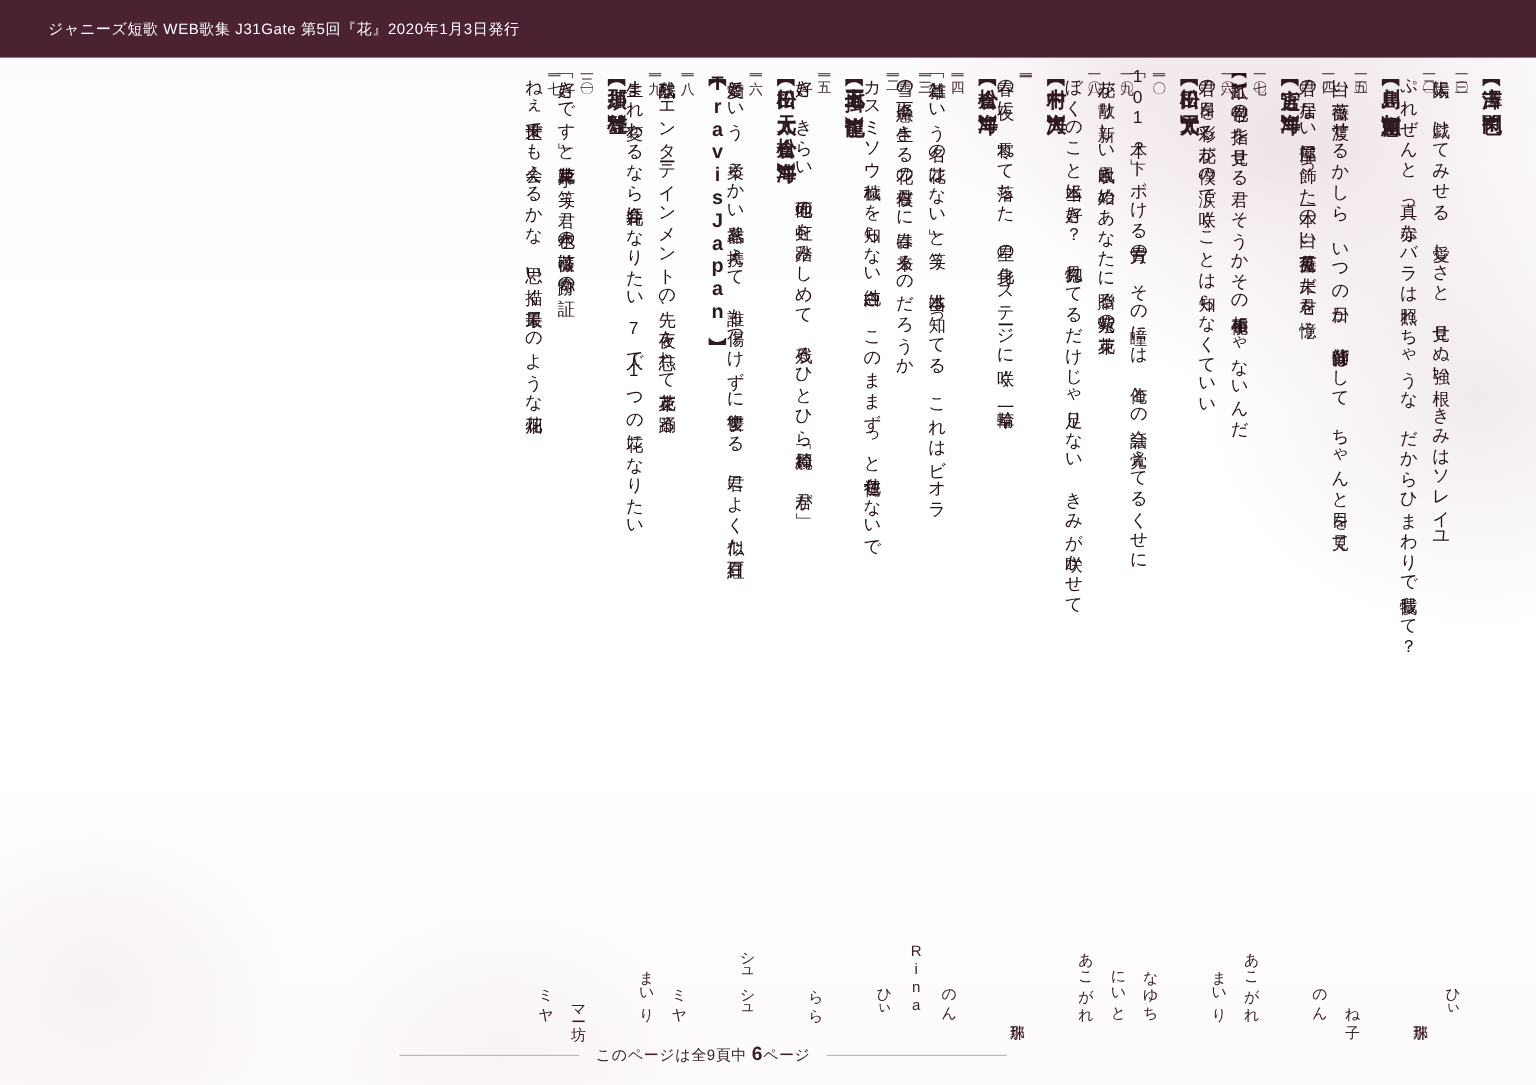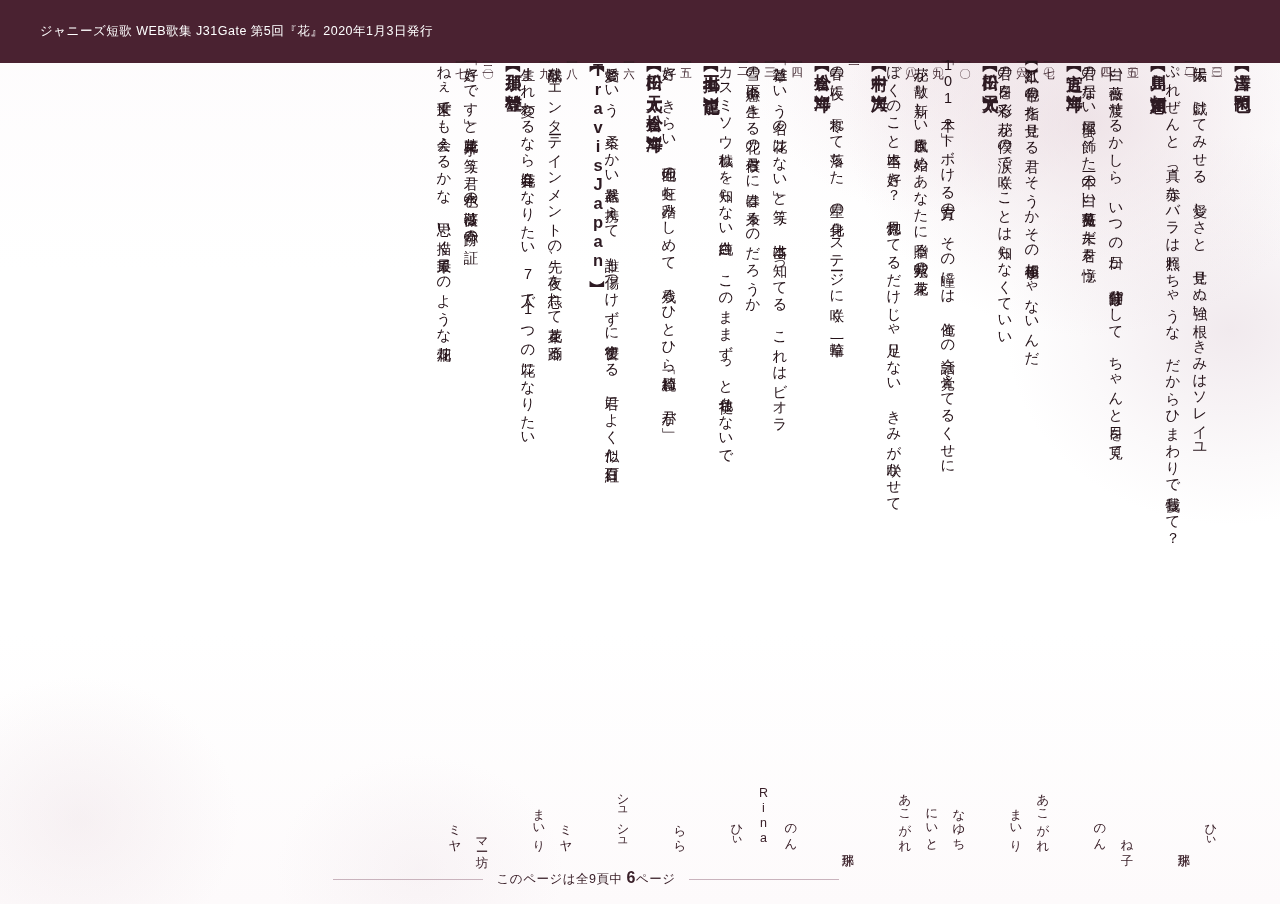--- a/index.html
+++ b/index.html
@@ -23,21 +23,21 @@
       radial-gradient(ellipse 260px 220px at 930px 60px, rgba(232,214,220,0.35) 0%, rgba(255,255,255,0) 70%),
       radial-gradient(ellipse 220px 200px at 80px 820px, rgba(230,214,220,0.30) 0%, rgba(255,255,255,0) 72%),
       radial-gradient(ellipse 200px 160px at 420px 870px, rgba(233,220,226,0.25) 0%, rgba(255,255,255,0) 72%),
       linear-gradient(180deg, #fdfbfc 0%, #ffffff 30%, #ffffff 70%, #fdfafb 100%);
     box-sizing: border-box;
   }
   .header-bar {
     position: absolute;
     top: 0; left: 0;
     width: 1280px;
-    height: 63px;
+    height: 48px;
     background: #4a2231;
     display: flex;
     align-items: center;
     box-sizing: border-box;
     padding-left: 40px;
   }
   .header-title {
     color: #ffffff;
     font-size: 12.5px;
     letter-spacing: 0.04em;

